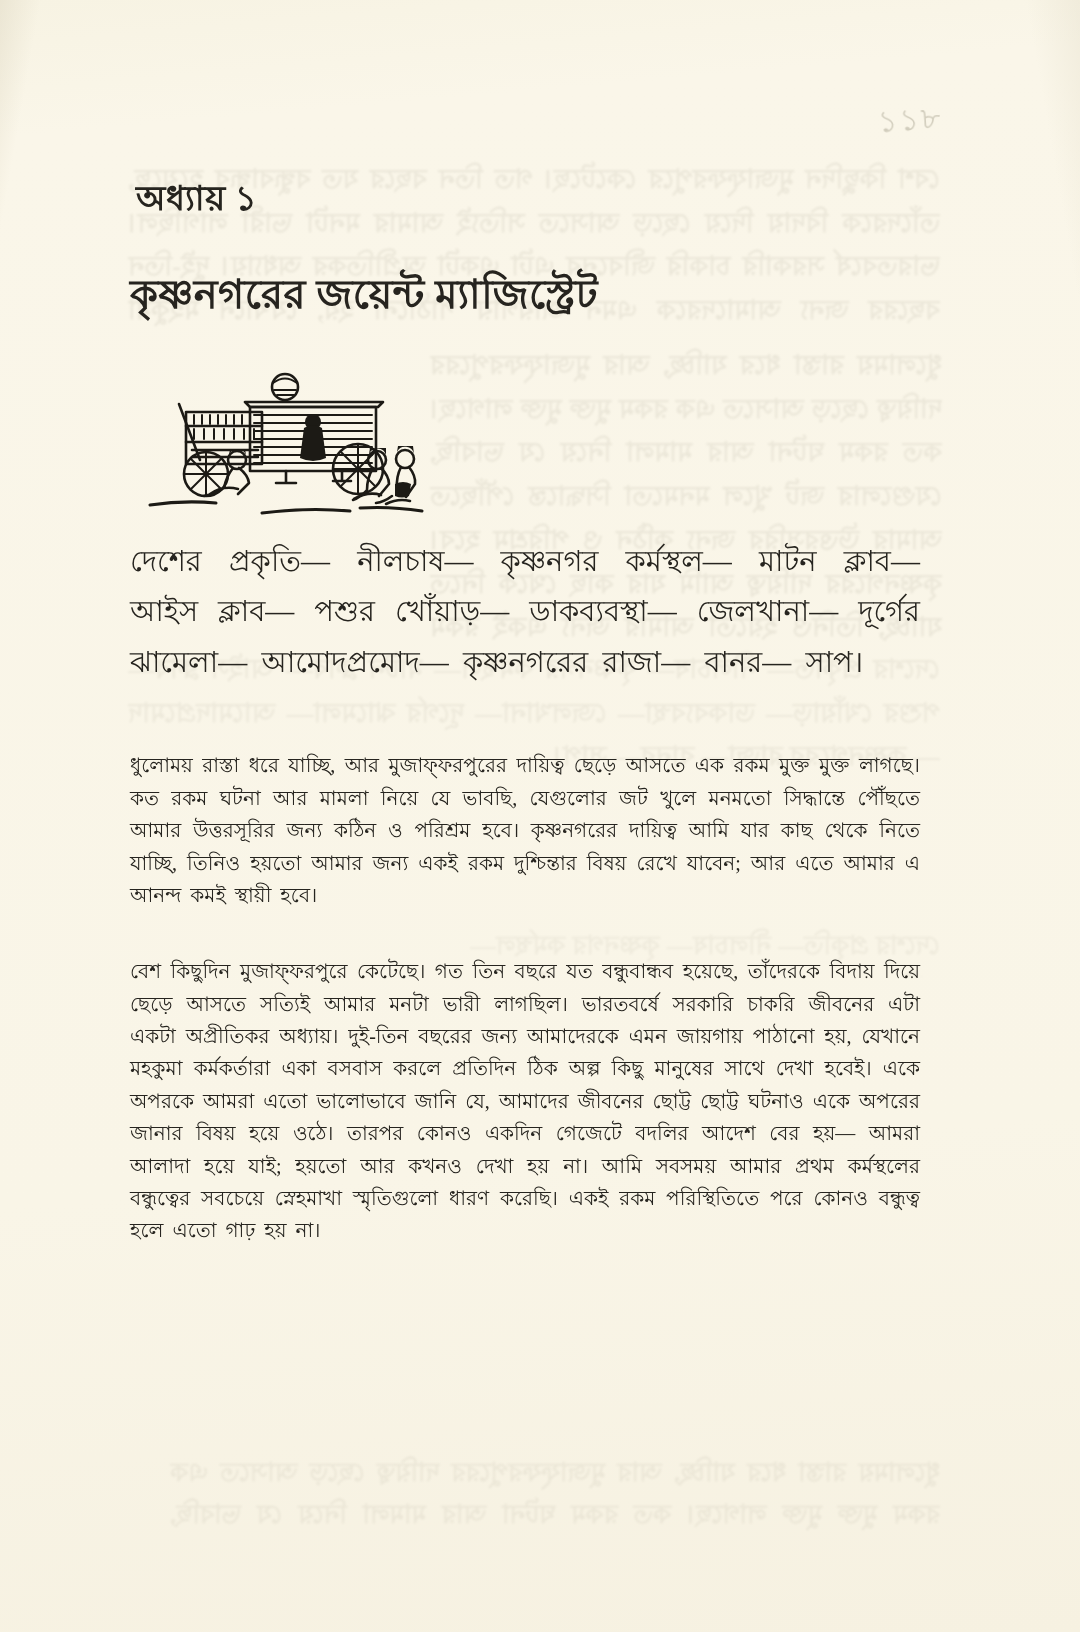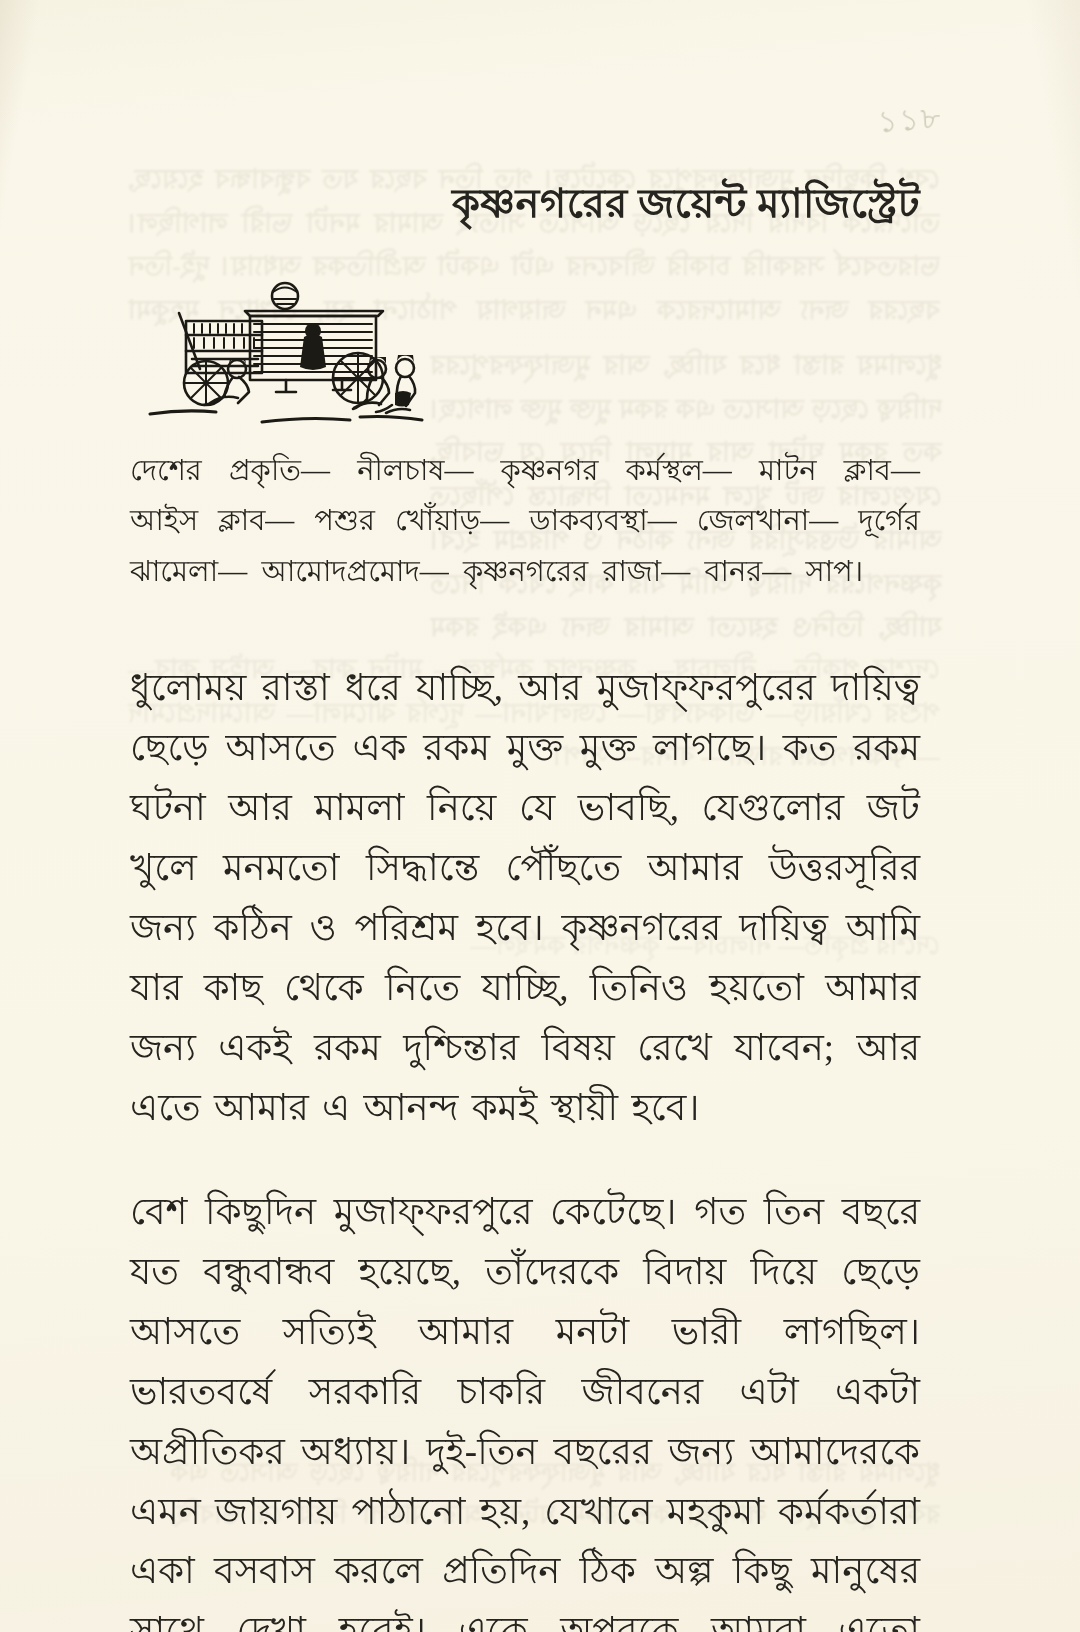--- a/index.html
+++ b/index.html
@@ -56,36 +56,35 @@
     font-size:34px;
     font-weight:700;
     letter-spacing:.5px;
     margin:0 0 34px 6px;
   }
   .title{
     font-size:40px;
     font-weight:700;
     letter-spacing:.5px;
     margin:0 0 32px 0;
-    text-align:right;
   }
   .illustration{
     width:284px; height:160px;
     margin:6px 0 14px 16px;
   }
   .topics{
     font-size:29px;
     font-weight:400;
     line-height:1.74;
     text-align:justify;
     word-spacing:7px;
     margin:0 0 62px 0;
   }
   .para{
-    font-size:37px;
+    font-size:20px;
     line-height:1.62;
     text-align:justify;
     word-spacing:4px;
     margin:0 0 44px 0;
   }
 </style>
 </head>
 <body>
 
 <div class="page">
@@ -93,20 +92,21 @@
   <div class="ghost g1">বেশ কিছুদিন মুজাফ্ফরপুরে কেটেছে। গত তিন বছরে যত বন্ধুবান্ধব হয়েছে, তাঁদেরকে বিদায় দিয়ে ছেড়ে আসতে সত্যিই আমার মনটা ভারী লাগছিল। ভারতবর্ষে সরকারি চাকরি জীবনের এটা একটা অপ্রীতিকর অধ্যায়। দুই-তিন বছরের জন্য আমাদেরকে এমন জায়গায় পাঠানো হয়, যেখানে মহকুমা কর্মকর্তারা একা বসবাস করলে প্রতিদিন ঠিক অল্প কিছু মানুষের সাথে দেখা হবেই। একে অপরকে আমরা এতো ভালোভাবে জানি যে, আমাদের জীবনের ছোট্ট ছোট্ট ঘটনাও একে অপরের জানার বিষয় হয়ে ওঠে। তারপর কোনও একদিন গেজেটে বদলির আদেশ বের হয়— আমরা আলাদা হয়ে যাই; হয়তো আর কখনও দেখা হয় না। আমি সবসময় আমার প্রথম কর্মস্থলের বন্ধুত্বের সবচেয়ে স্নেহমাখা স্মৃতিগুলো ধারণ করেছি। একই রকম পরিস্থিতিতে পরে কোনও বন্ধুত্ব হলে এতো গাঢ় হয় না।</div>
   <div class="ghost g2">ধুলোময় রাস্তা ধরে যাচ্ছি, আর মুজাফ্ফরপুরের দায়িত্ব ছেড়ে আসতে এক রকম মুক্ত মুক্ত লাগছে। কত রকম ঘটনা আর মামলা নিয়ে যে ভাবছি, যেগুলোর জট খুলে মনমতো সিদ্ধান্তে পৌঁছতে আমার উত্তরসূরির জন্য কঠিন ও পরিশ্রম হবে। কৃষ্ণনগরের দায়িত্ব আমি যার কাছ থেকে নিতে যাচ্ছি, তিনিও হয়তো আমার জন্য একই রকম দুশ্চিন্তার বিষয় রেখে যাবেন; আর এতে আমার এ আনন্দ কমই স্থায়ী হবে।</div>
   <div class="ghost g3">দেশের প্রকৃতি— নীলচাষ— কৃষ্ণনগর কর্মস্থল— মাটন ক্লাব— আইস ক্লাব— পশুর খোঁয়াড়— ডাকব্যবস্থা— জেলখানা— দূর্গের ঝামেলা— আমোদপ্রমোদ— কৃষ্ণনগরের রাজা— বানর— সাপ।</div>
   <div class="ghost g4">দেশের প্রকৃতি— নীলচাষ— কৃষ্ণনগর কর্মস্থল— মাটন ক্লাব— আইস ক্লাব— পশুর খোঁয়াড়— ডাকব্যবস্থা— জেলখানা— দূর্গের ঝামেলা— আমোদপ্রমোদ— কৃষ্ণনগরের রাজা— বানর— সাপ।</div>
   <div class="ghost g5">ধুলোময় রাস্তা ধরে যাচ্ছি, আর মুজাফ্ফরপুরের দায়িত্ব ছেড়ে আসতে এক রকম মুক্ত মুক্ত লাগছে। কত রকম ঘটনা আর মামলা নিয়ে যে ভাবছি, যেগুলোর জট খুলে মনমতো সিদ্ধান্তে পৌঁছতে আমার উত্তরসূরির জন্য কঠিন ও পরিশ্রম হবে। কৃষ্ণনগরের দায়িত্ব আমি যার কাছ থেকে নিতে যাচ্ছি, তিনিও হয়তো আমার জন্য একই রকম দুশ্চিন্তার বিষয় রেখে যাবেন; আর এতে আমার এ আনন্দ কমই স্থায়ী হবে।</div>
 
   <div class="page-number">১১৮</div>
 
   <div class="content">
 
+    <h2 class="chapter">অধ্যায় ১</h2>
 
     <h1 class="title">কৃষ্ণনগরের জয়েন্ট ম্যাজিস্ট্রেট</h1>
 
     <div class="illustration">
       <svg viewBox="0 0 284 160" width="284" height="160">
         <g stroke="#1c1a15" stroke-width="2.6" fill="none" stroke-linecap="round" stroke-linejoin="round">
 
           <path d="M4 143 q34 -5 66 -2 M116 151 q46 -6 88 -2 M214 146 q30 -2 62 3" stroke-width="3"></path>
 
           <rect x="40" y="50" width="76" height="52"></rect>

